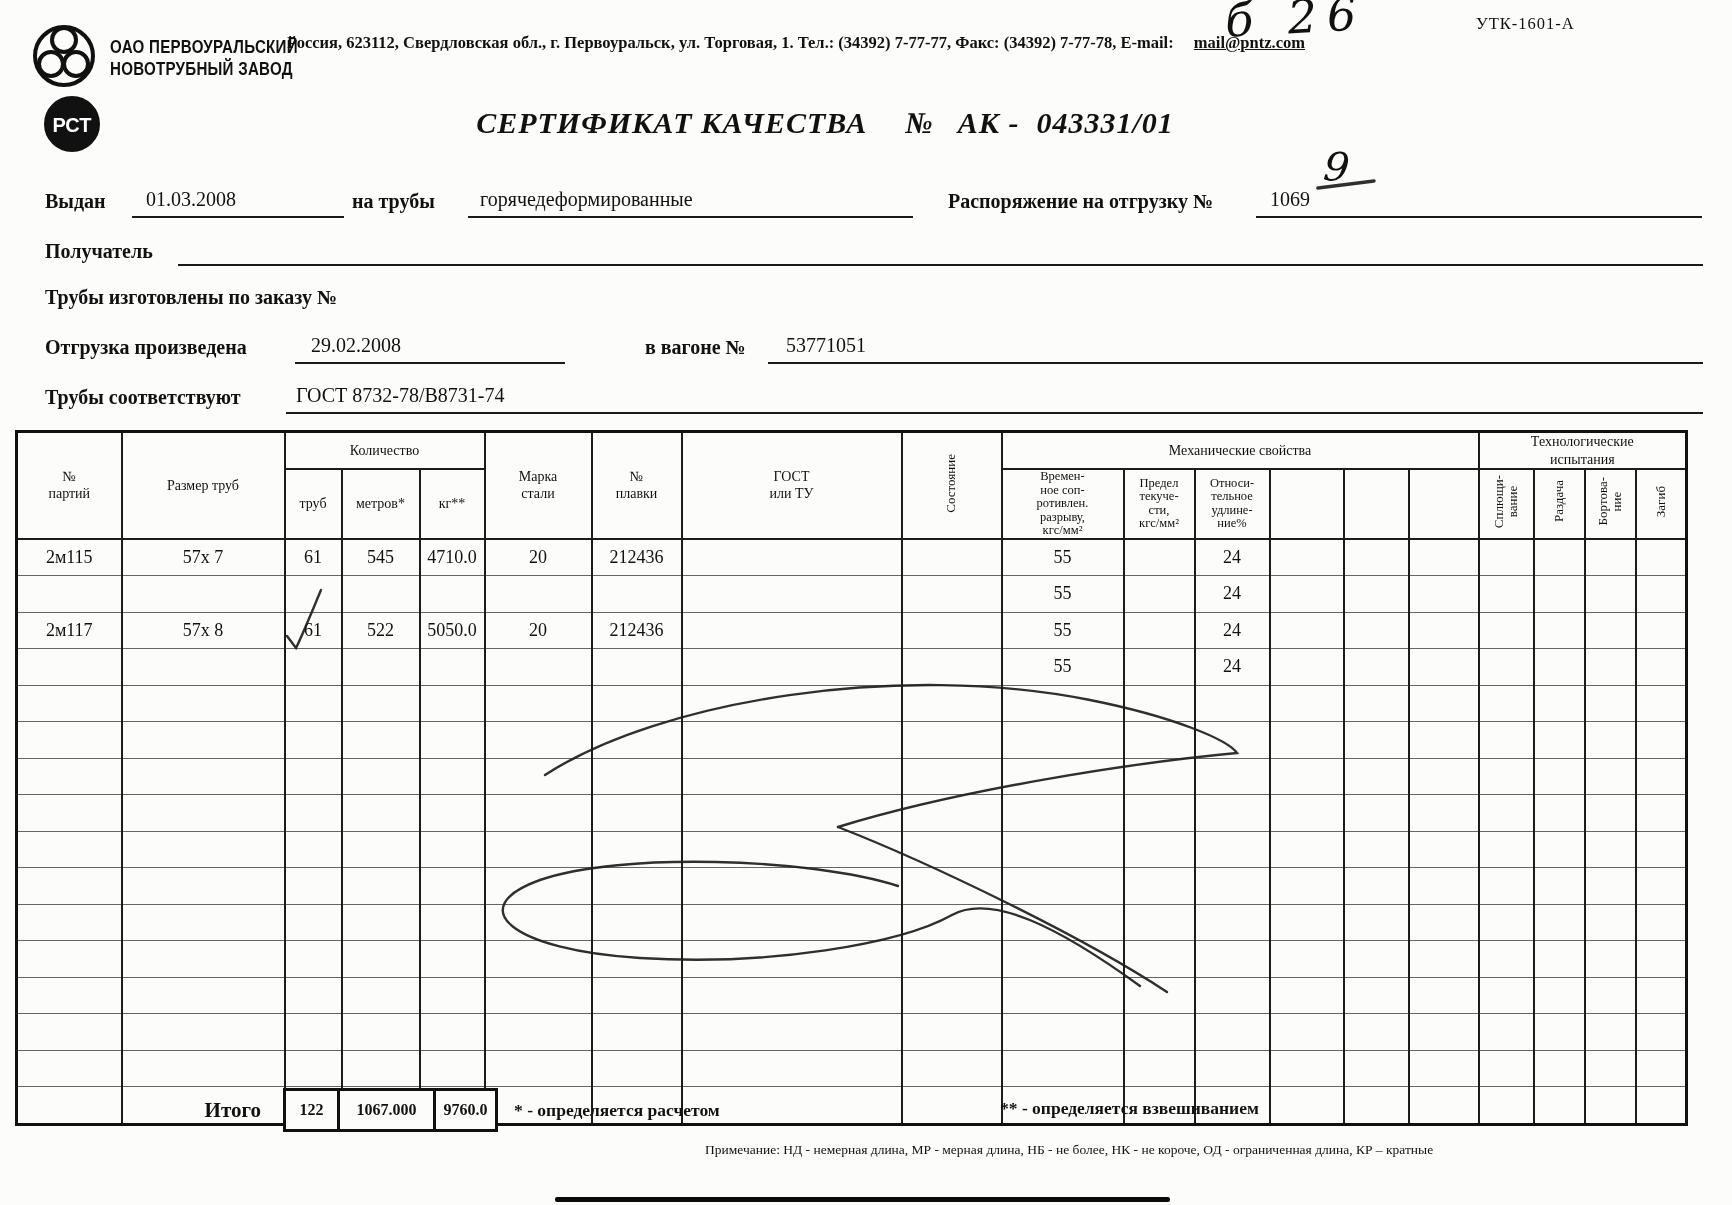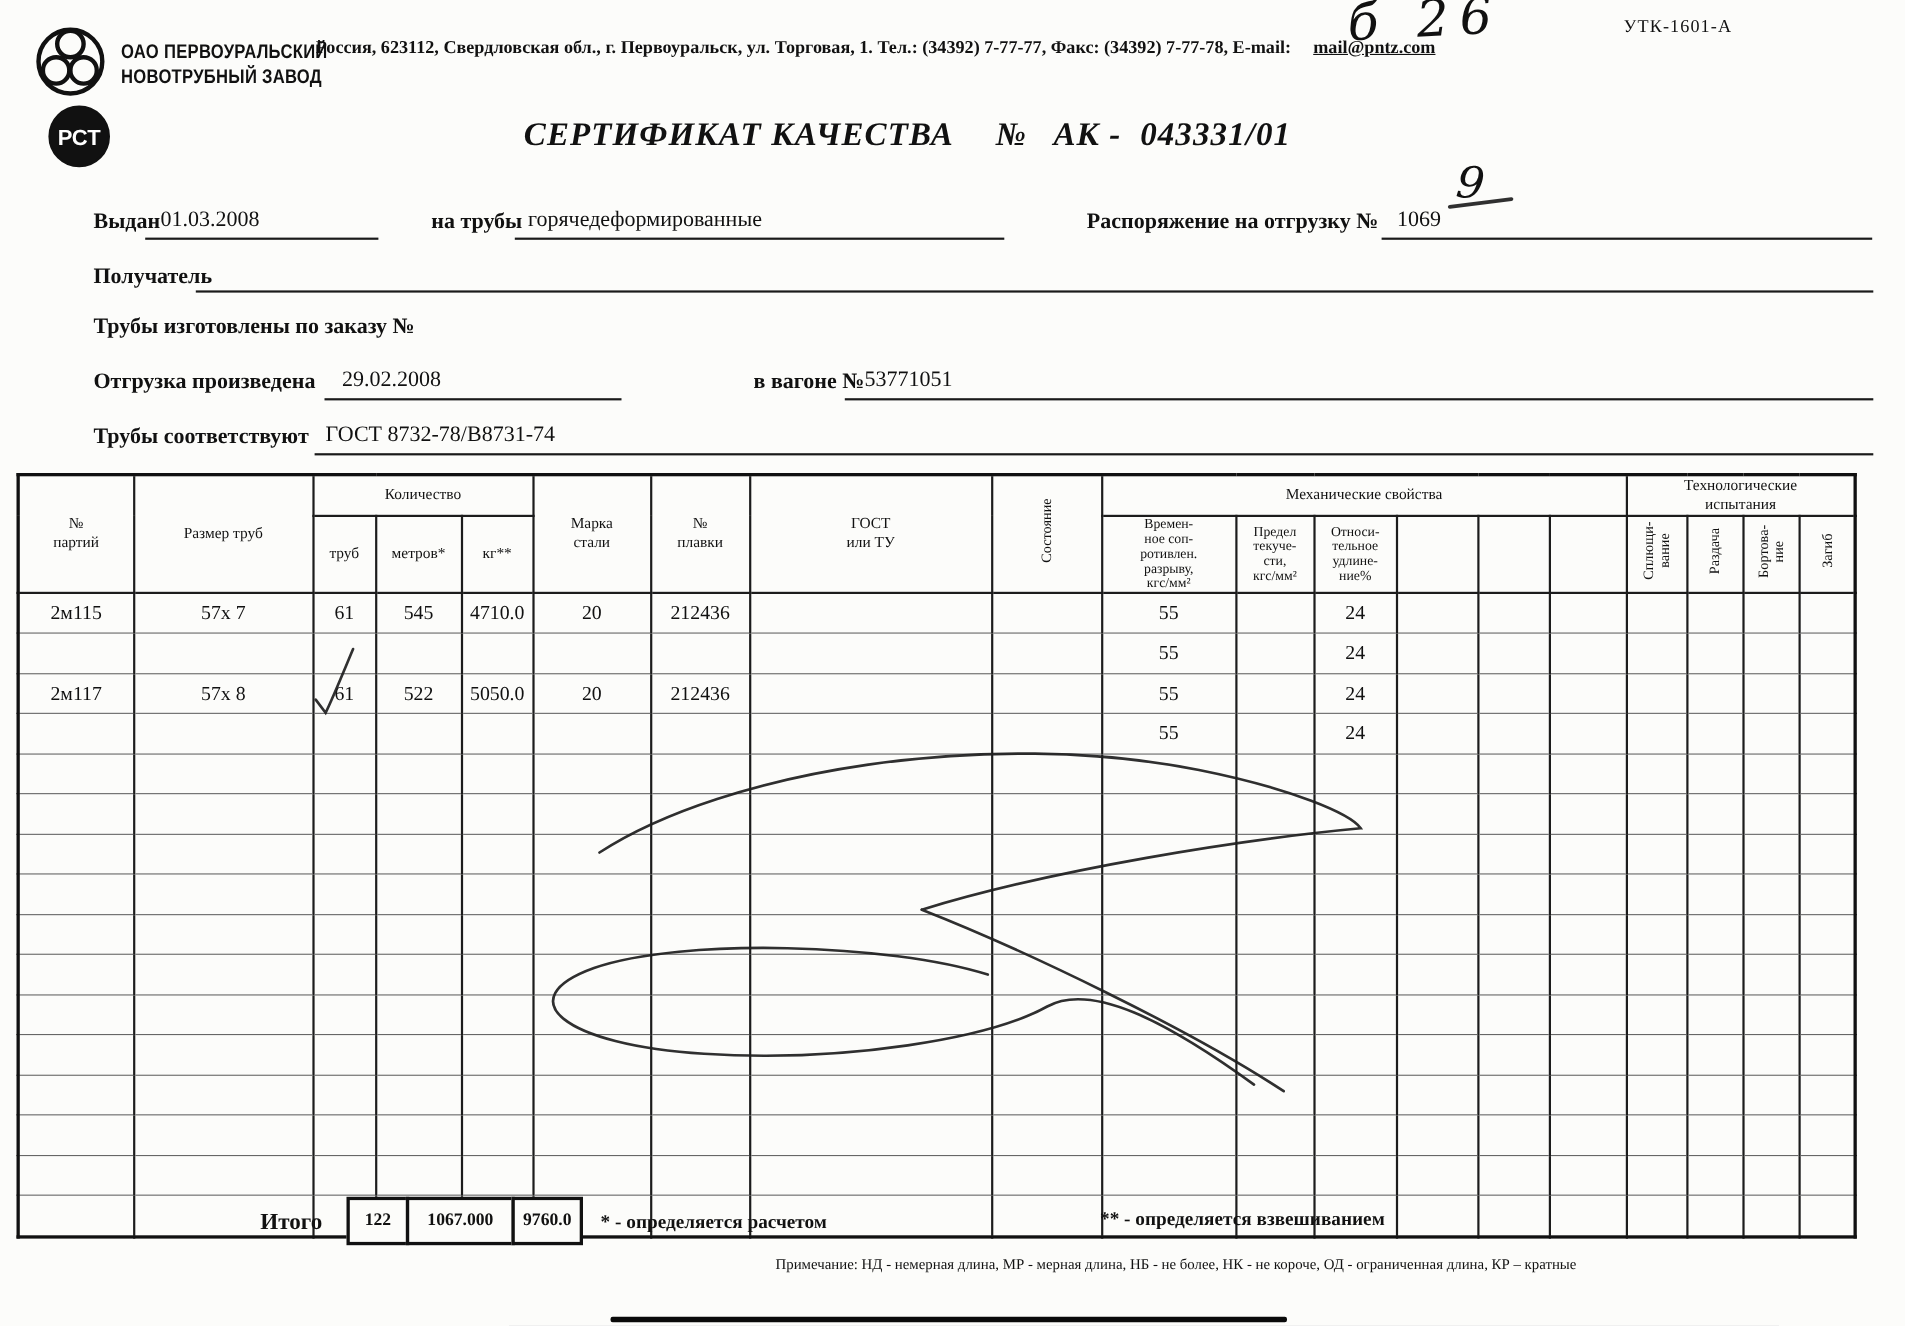--- a/index.html
+++ b/index.html
@@ -14,38 +14,38 @@
   .addr1 .email{text-decoration:underline;margin-left:16px;}
   .addr2{position:absolute;left:238px;top:59px;font-weight:bold;font-size:12.8px;white-space:nowrap;}
   .hand-code{position:absolute;left:1225px;top:-10px;font-style:italic;font-size:46px;letter-spacing:10px;
              transform:rotate(-3deg);font-family:"DejaVu Serif",serif;}
   .form-code{position:absolute;left:1476px;top:14px;font-size:16.5px;letter-spacing:1px;}
   .rst-logo{position:absolute;left:40px;top:90px;}
   .title{position:absolute;left:0;top:106px;width:1650px;text-align:center;
          font-weight:bold;font-style:italic;font-size:30px;letter-spacing:1px;white-space:pre;}
   .title .num{margin-left:38px;}
   
-  .flabel{position:absolute;font-weight:bold;font-size:20px;white-space:nowrap;margin-left:40px;}
+  .flabel{position:absolute;font-weight:bold;font-size:20px;white-space:nowrap;}
   .fline{position:absolute;height:30px;border-bottom:2.5px solid #1a1a1a;font-size:20px;white-space:pre;box-sizing:border-box;}
   .hand-nine{position:absolute;left:1324px;top:144px;font-style:italic;font-size:40px;transform:rotate(6deg);
              font-family:"DejaVu Serif",serif;}
   
   .cert-table{position:absolute;left:15px;top:430px;width:1670px;border-collapse:collapse;table-layout:fixed;}
   .cert-table th,.cert-table td{border-left:2px solid #1c1c1c;border-right:2px solid #1c1c1c;padding:0;}
   .cert-table th{border-top:2px solid #1c1c1c;border-bottom:2px solid #1c1c1c;font-weight:normal;
                  font-size:14px;line-height:1.25;white-space:pre-line;text-align:center;vertical-align:middle;}
   .cert-table th.small{font-size:12.5px;line-height:1.08;}
   .cert-table{border:3px solid #111;}
   .cert-table tbody td{border-top:1px solid #666;border-bottom:1px solid #666;height:35.5px;
                        font-size:18px;text-align:center;vertical-align:middle;}
   .cert-table thead tr.grp th{height:28px;}
   .cert-table thead tr.sub th{height:64px;}
   .vert{writing-mode:vertical-rl;transform:rotate(180deg);white-space:pre-line;font-size:13px;line-height:1.1;display:inline-block;}
   
-  .totals{position:absolute;left:15px;top:1088px;display:flex;align-items:stretch;margin-left:32px;}
+  .totals{position:absolute;left:15px;top:1088px;display:flex;align-items:stretch;}
   .totals .tlabel{width:268px;text-align:right;padding-right:22px;font-weight:bold;font-size:21px;line-height:44px;box-sizing:border-box;}
   .tcell{border:3px solid #111;box-sizing:border-box;text-align:center;font-size:16px;font-weight:600;
          line-height:38px;height:44px;background:#fcfcfa;}
   .tcell+.tcell{margin-left:-3px;}
   .fnote{font-weight:600;font-size:17.5px;line-height:44px;margin-left:16px;white-space:nowrap;}
   .fnote2{position:absolute;left:1000px;top:1098px;font-weight:600;font-size:17.5px;white-space:nowrap;}
   .note-line{position:absolute;left:705px;top:1142px;font-size:13.5px;white-space:nowrap;}
   .scan-bar{position:absolute;left:555px;top:1197px;width:615px;height:5px;background:#0a0a0a;border-radius:2px;}
   .overlay{position:absolute;left:0;top:0;pointer-events:none;}
 </style>

